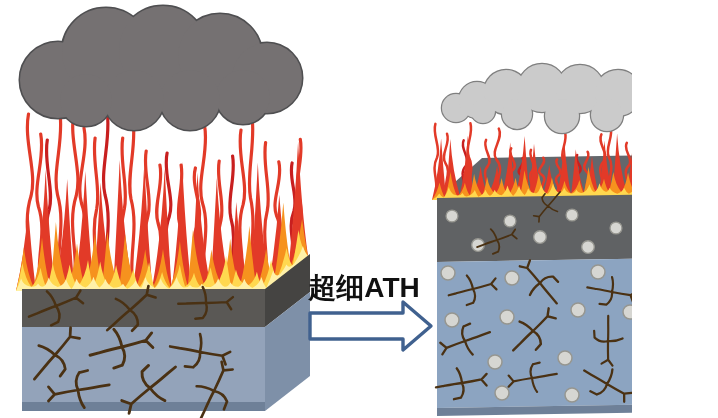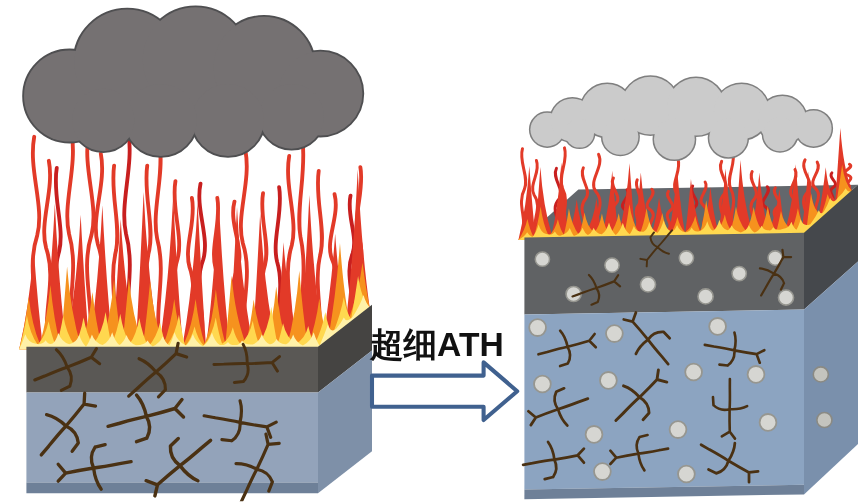--- a/index.html
+++ b/index.html
@@ -8,21 +8,21 @@
     --smoke-dark:#757172; --smoke-dark-edge:#4f4f51;
     --smoke-light:#cbcbcb; --smoke-light-edge:#7f7f7f;
     --char:#5a5855; --char-side:#454442; --char-r:#606264; --char-r-side:#45484c;
     --top-face:#63676c;
     --sub:#93a3ba; --sub-side:#7e90a8; --sub-edge:#6e8098;
     --sub-r:#8ca4c1; --sub-r-side:#7a90ac;
     --particle:#d6d6d2; --particle-edge:#969690;
     --crack:#4a3113; --arrow-blue:#40618f; --label:#111; --bg:#ffffff;
   }
   html,body{margin:0;padding:0;background:var(--bg);}
-  .stage{position:relative;width:718px;height:418px;background:var(--bg);
+  .stage{position:relative;width:632px;height:418px;background:var(--bg);
          font-family:"Liberation Sans",sans-serif;overflow:hidden;}
   svg{display:block;}
   .char-f{fill:var(--char);} .char-s{fill:var(--char-side);}
   .charr-f{fill:var(--char-r);} .charr-s{fill:var(--char-r-side);}
   .topf{fill:var(--top-face);}
   .sub-f{fill:var(--sub);} .sub-s{fill:var(--sub-side);} .sub-e{fill:var(--sub-edge);}
   .subr-f{fill:var(--sub-r);} .subr-s{fill:var(--sub-r-side);} .subr-e{fill:var(--sub-edge);}
   .arrow{fill:#ffffff;stroke:var(--arrow-blue);stroke-width:3.4;stroke-linejoin:round;}
   .label{font-size:28px;font-weight:600;fill:var(--label);text-anchor:middle;
          font-family:"Liberation Sans",sans-serif;}

